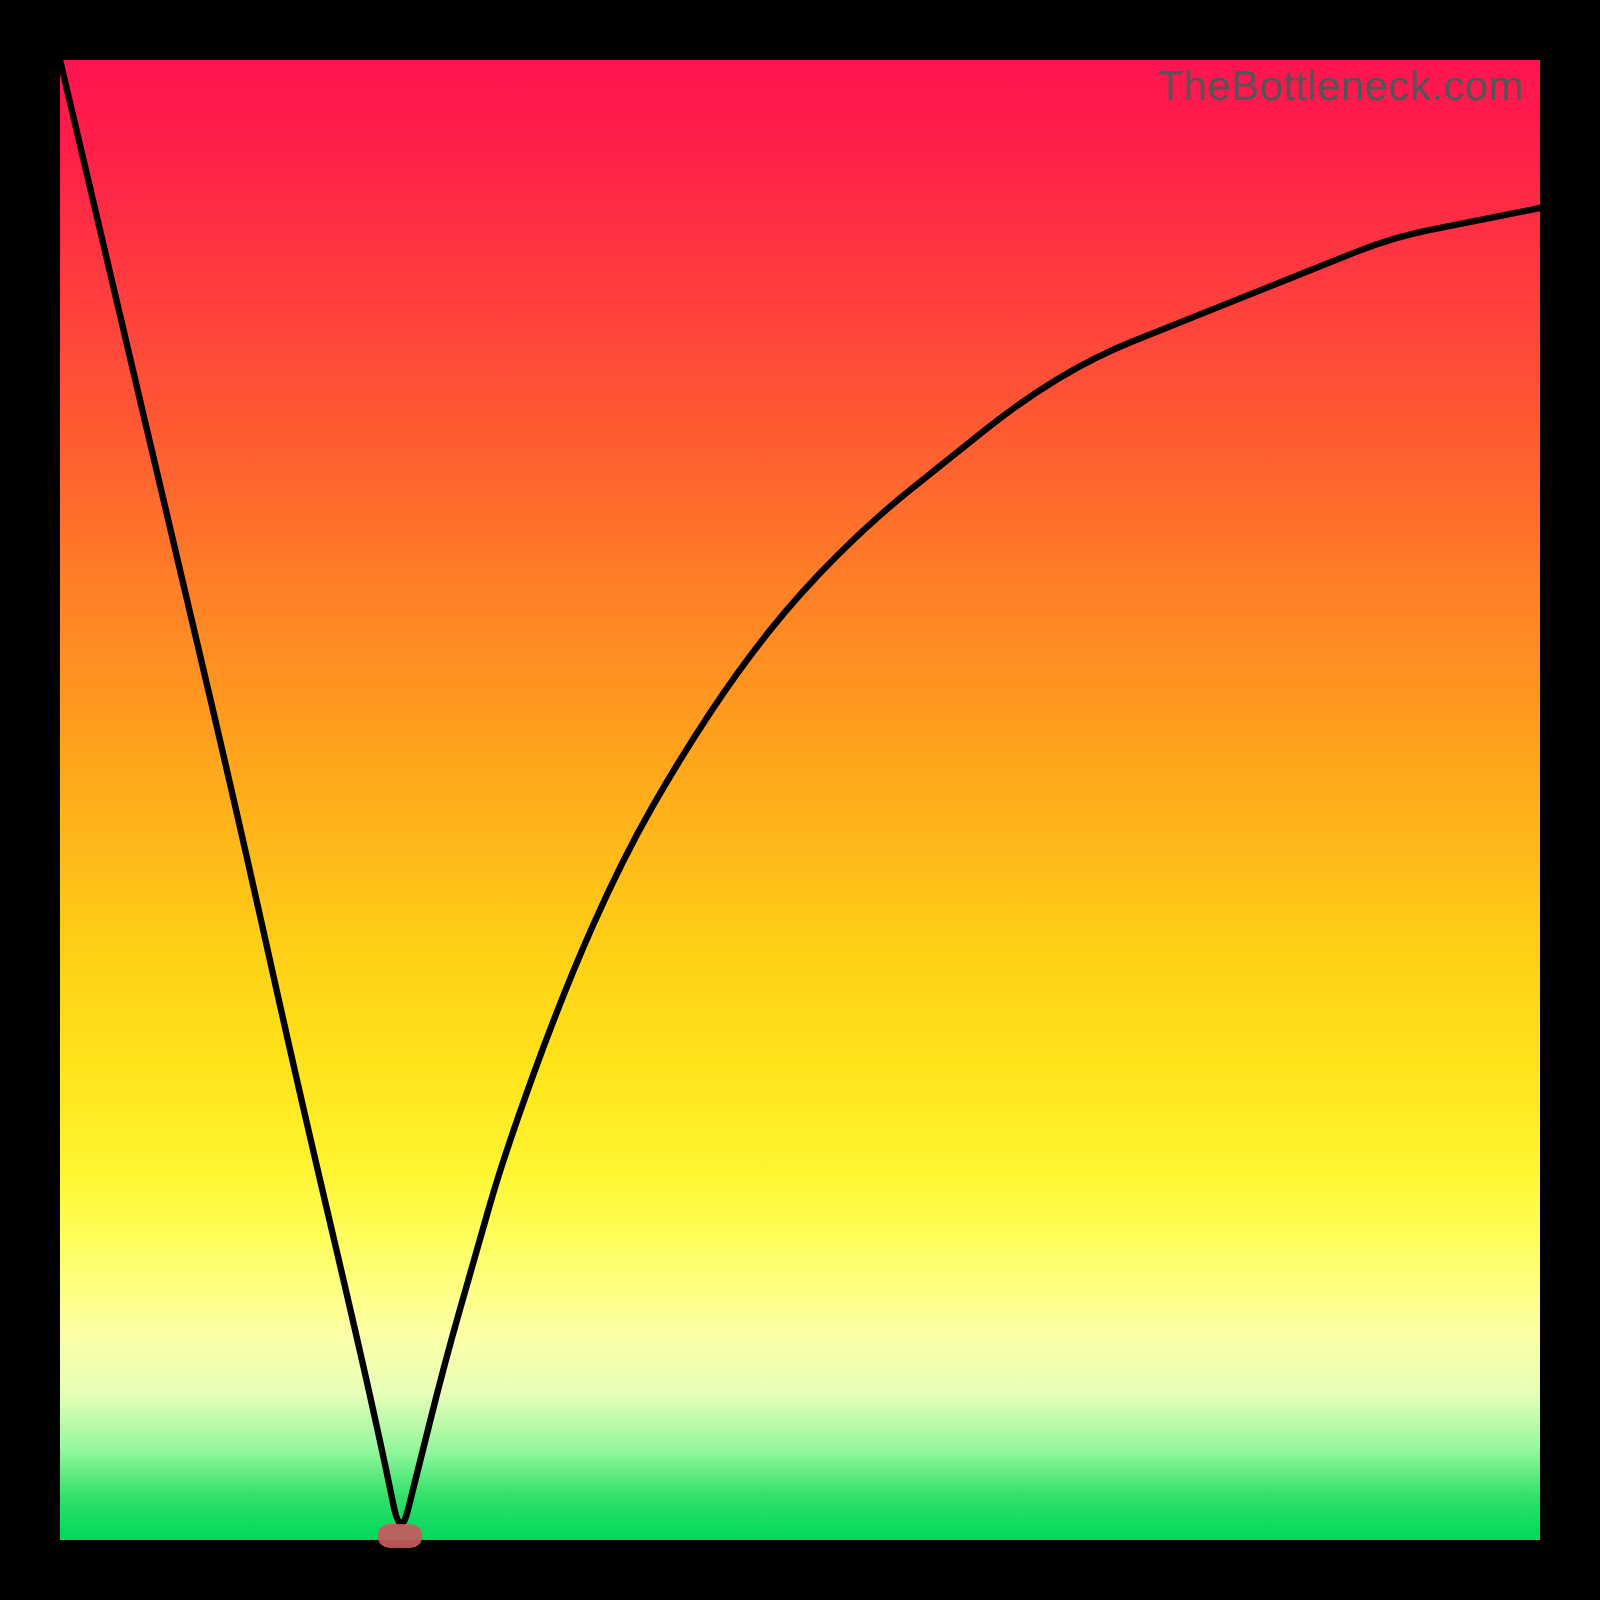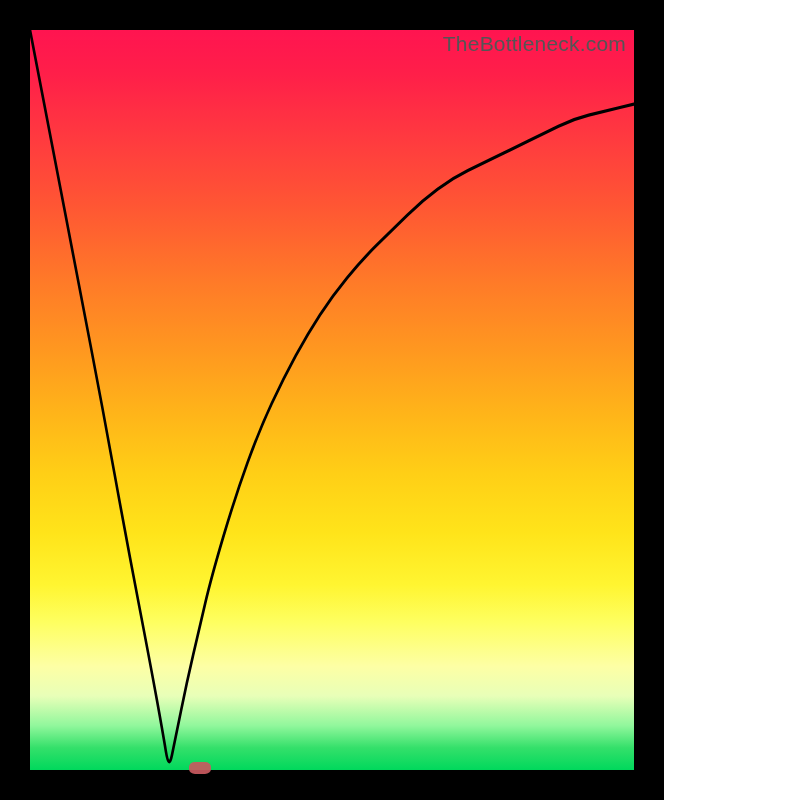--- a/index.html
+++ b/index.html
@@ -6,21 +6,21 @@
     margin: 0;
     padding: 0;
     width: 800px;
     height: 800px;
     overflow: hidden;
     background: #fff;
     font-family: Arial, Helvetica, sans-serif;
   }
   .frame {
     position: relative;
-    width: 664px;
+    width: 800px;
     height: 800px;
     box-sizing: border-box;
     border: 30px solid #000;
     background: #e5e5e5;
   }
   .plot-area {
     position: absolute;
     left: 0;
     right: 0;
     top: 0;

